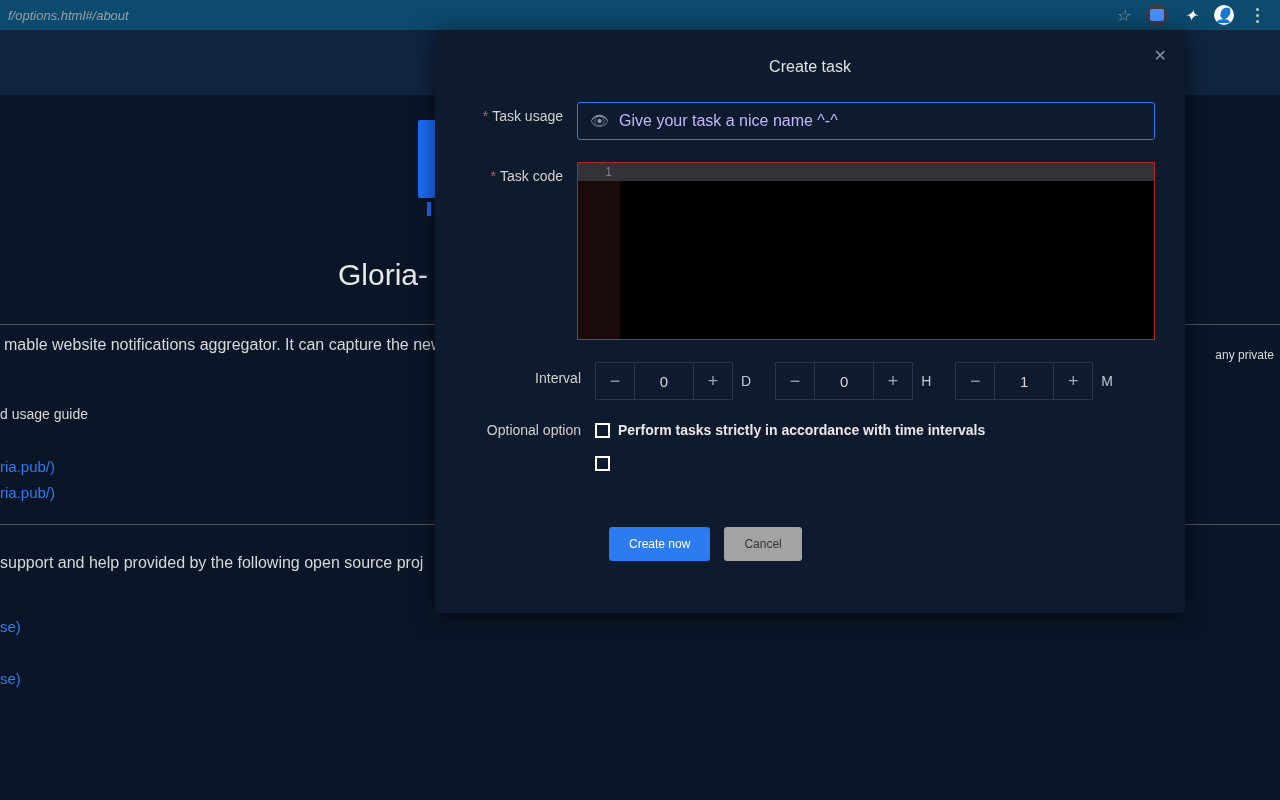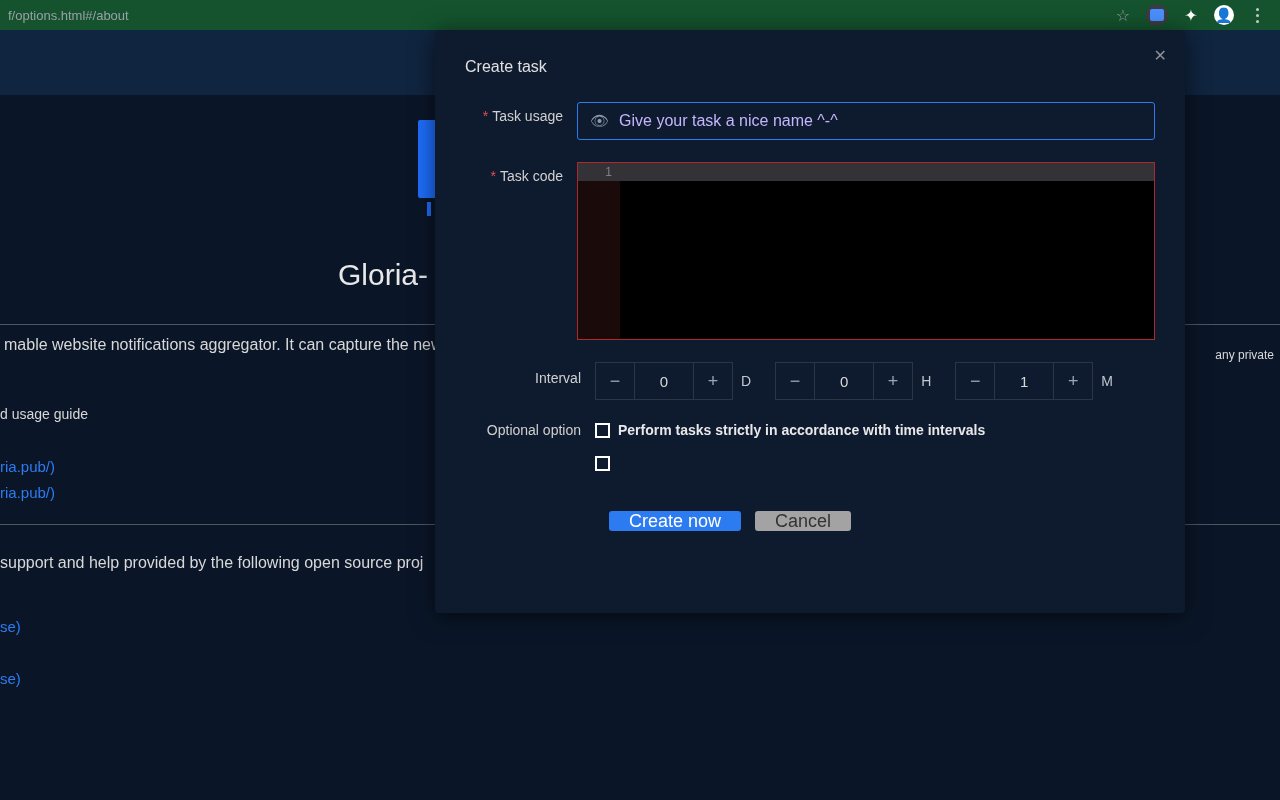--- a/index.html
+++ b/index.html
@@ -4,23 +4,24 @@
 <style>
   * { box-sizing: border-box; margin: 0; padding: 0; }
   html, body {
     width: 1280px; height: 800px; overflow: hidden;
     background: #0a1628; color: #c8c8c8;
     font-family: "Segoe UI", Arial, sans-serif; font-size: 14px;
   }
 
   
   .chrome-bar {
-    height: 30px; background: #14532d; display: flex;
+    height: 30px; background: #0c4a6e; display: flex;
     align-items: center; color: #9aa0a6; font-size: 13px;
     padding: 0 8px;
+    font-style: italic;
   }
   .url { flex: 1; white-space: nowrap; overflow: hidden; }
   .chrome-icons { display: flex; align-items: center; gap: 14px; padding-right: 6px; }
   .ci { width: 18px; height: 18px; display: flex; align-items:center; justify-content:center; }
   .star { color:#9aa0a6; font-size:16px; }
   .ext-badge { width:22px; height:22px; border-radius:50%; background:#3a3d42; display:flex; align-items:center; justify-content:center; }
   .ext-badge-inner { width:14px; height:12px; background:#4a90ff; border-radius:2px; }
   .puzzle { color:#fff; font-size:16px; }
   .avatar { width:20px; height:20px; border-radius:50%; background:#fff; display:flex; align-items:center; justify-content:center; color:#202124; font-size:14px; }
   .kebab { display:flex; flex-direction:column; gap:3px; }
@@ -54,21 +55,21 @@
   .link4 { left:0; top: 640px; font-size:15px; }
   .right-fragment { right: 6px; top: 318px; font-size:12px; color:#d8d8d8; }
 
   
   .modal {
     position: absolute; left: 435px; top: 0; width: 750px; height: 583px;
     background: #0e1a2e; border-radius: 4px;
     box-shadow: 0 4px 24px rgba(0,0,0,0.6);
     padding: 22px 30px 26px 30px;
   }
-  .modal-title { color:#e0e0e0; font-size:16px; margin-top: 6px; margin-bottom: 26px; }
+  .modal-title { text-align:center; color:#e0e0e0; font-size:16px; margin-top: 6px; margin-bottom: 26px; }
   .close-x { position:absolute; right:18px; top:16px; color:#8a8f99; font-size:16px; cursor:pointer; }
 
   .form-row { display:flex; margin-bottom: 22px; }
   .label-col { width: 130px; text-align:right; padding-right: 14px; padding-top: 6px; color:#d0d0d0; font-size:14px; }
   .req { color:#e05050; margin-right:4px; }
   .field-col { flex:1; }
 
   .text-input {
     width: 578px; height: 38px; background: transparent;
     border: 1px solid #2d7bf0; border-radius: 3px;
@@ -98,21 +99,21 @@
     background:transparent; display:flex; align-items:center; justify-content:center;
     color:#d8d8d8; font-size:15px;
   }
   .unit { margin-left:8px; color:#c0c6d0; font-size:14px; }
 
   .options-row .label-col { padding-top: 0; }
   .opt-line { display:flex; align-items:center; gap:8px; margin-bottom: 18px; color:#e8e8e8; font-size:14px; font-weight:600; }
   .chk { width:15px; height:15px; border:2px solid #fff; background:transparent; flex:none; }
 
   .btn-row { margin-left: 144px; display:flex; gap:14px; }
-  .btn { height:20px; padding: 0 20px; border-radius:3px; font-size:18px; display:flex; align-items:center; justify-content:center; cursor:pointer; border:none; }
+  .btn { height:34px; padding: 0 20px; border-radius:3px; font-size:12px; display:flex; align-items:center; justify-content:center; cursor:pointer; border:none;margin-top:16px; }
   .btn-primary { background:#2d7bf0; color:#fff; }
   .btn-default { background:#a3a3a3; color:#333; }
 
 </style>
 </head>
 <body>
 
 <div class="chrome-bar">
   <div class="url">f/options.html#/about</div>
   <div class="chrome-icons">

